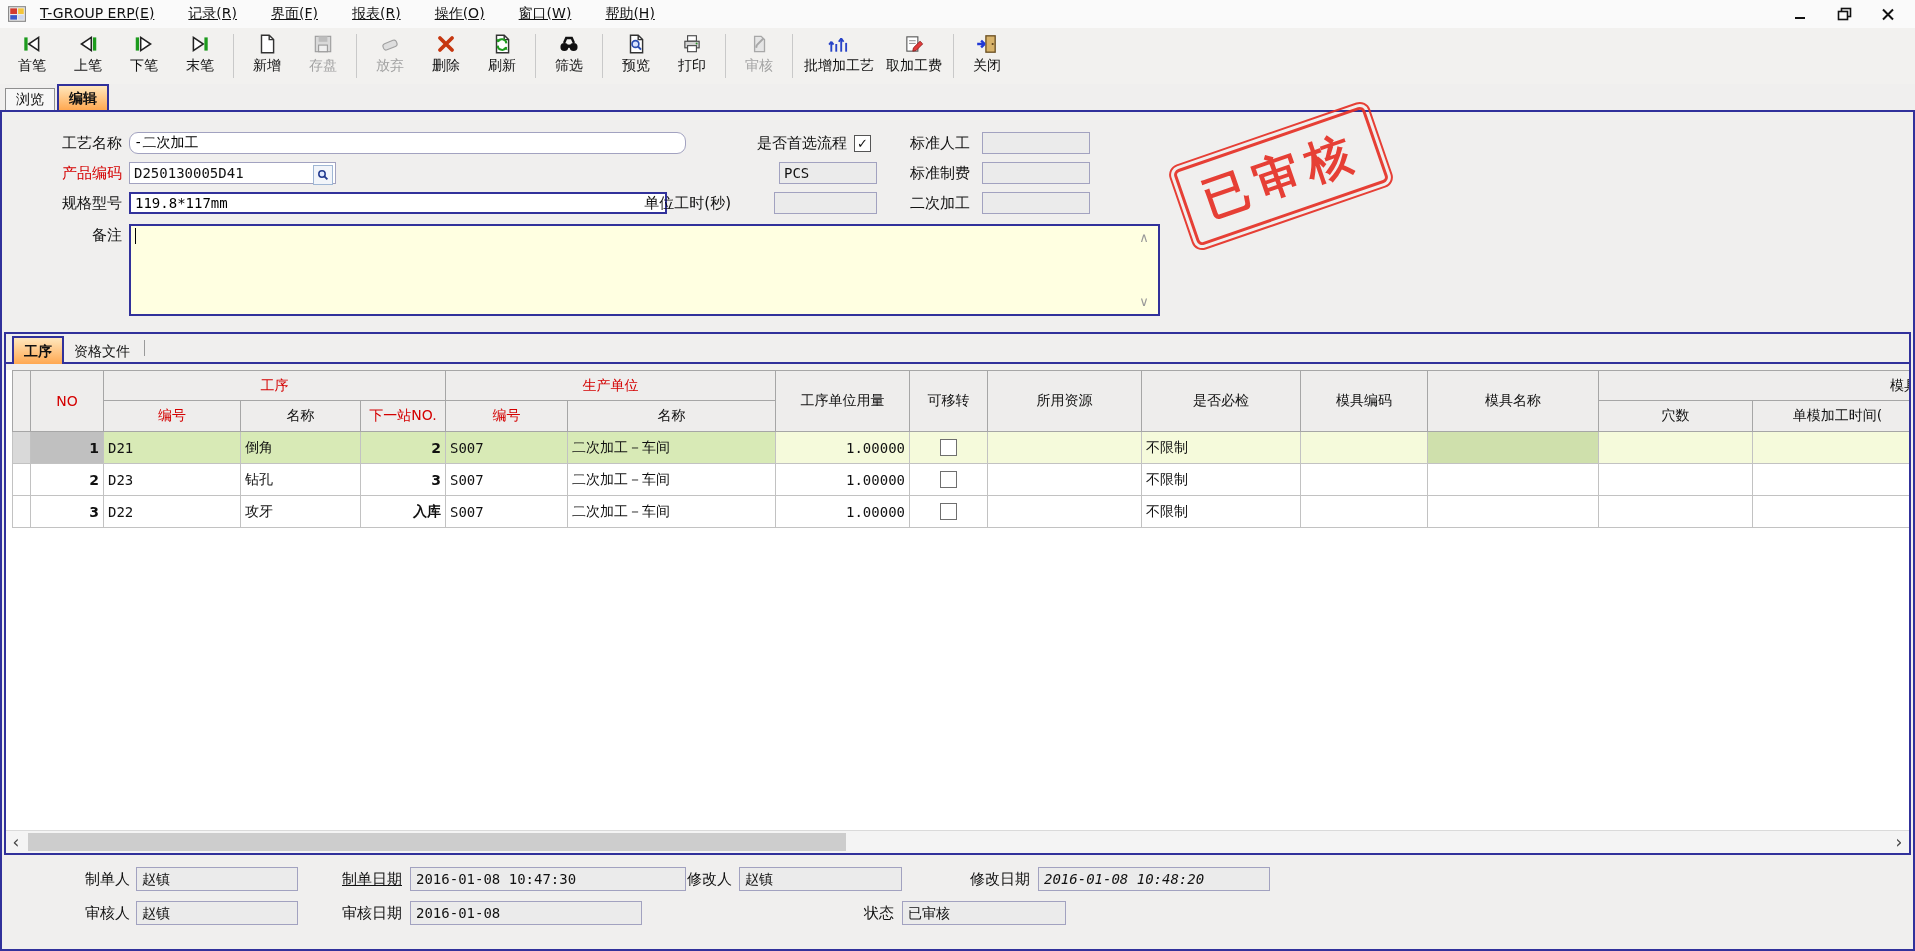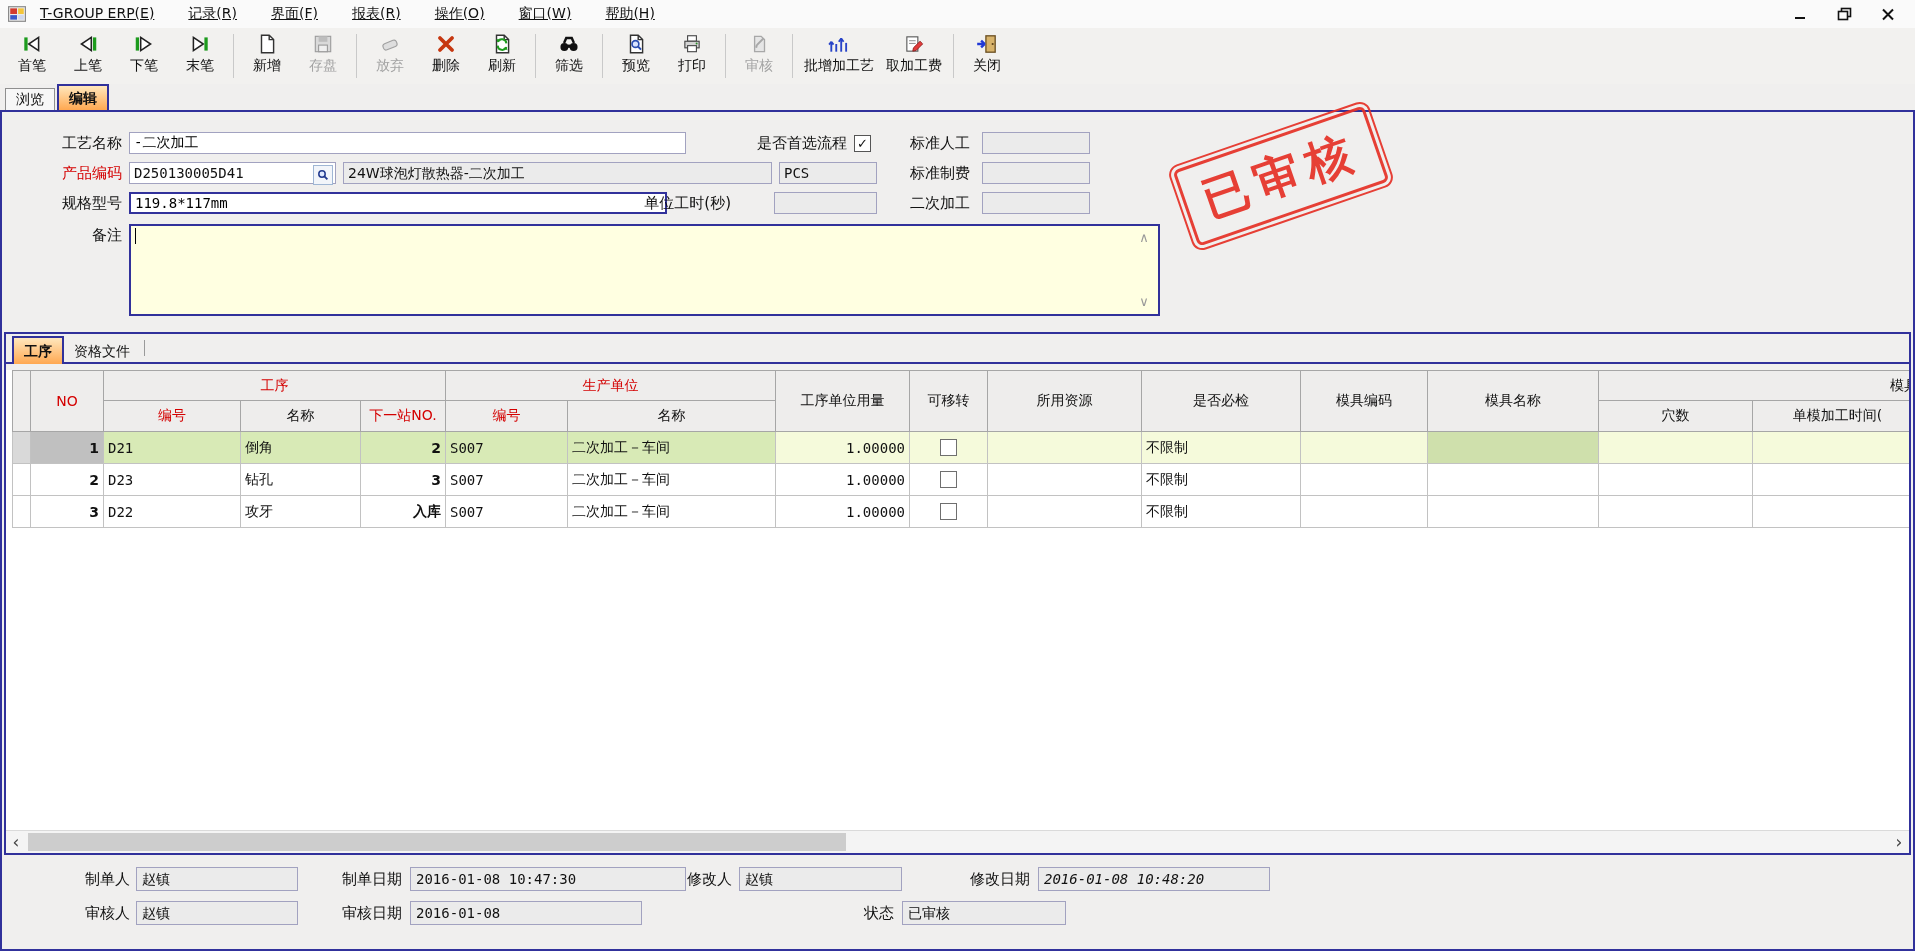--- a/index.html
+++ b/index.html
@@ -339,36 +339,35 @@
 
 <div class="maintabs" id="maintabs">
     <div class="tab">浏览</div>
     <div class="tab active">编辑</div>
   </div>
 
 <div class="frame">
 
   <div class="formpanel">
     <div class="flabel" style="left:10px;top:20px;width:110px;">工艺名称</div>
-    <input class="ffield mono" style="left: 127px; top: 20px; width: 557px;" value="-二次加工">
+    <input class="ffield mono" style="left: 127px; top: 20px; width: 557px; border-radius: 9px;" value="-二次加工">
 
     <div class="flabel" style="left:640px;top:20px;width:205px;">是否首选流程</div>
     <span class="chkbox" style="left:852px;top:23px;" id="pref-chk">✓</span>
 
     <div class="flabel" style="left:830px;top:20px;width:138px;">标准人工</div>
     <div class="ffield ro mono" style="left:980px;top:20px;width:108px;"></div>
 
     <div class="flabel red" style="left:10px;top:50px;width:110px;">产品编码</div>
     <div class="ffield mono" style="left:127px;top:50px;width:207px;padding-right:22px;"><span style="position:relative;z-index:1">D250130005D41</span><span class="lookup-btn">
           <svg width="12" height="12" viewBox="0 0 12 12">
             <circle cx="5" cy="5" r="3.2" fill="#dfe9ff" stroke="#223a8f" stroke-width="1.5"></circle>
             <line x1="7.4" y1="7.4" x2="10.4" y2="10.4" stroke="#223a8f" stroke-width="1.8"></line>
           </svg>
         </span></div>
-    <div class="ffield ro" style="left:341px;top:50px;width:429px;">24W球泡灯散热器-二次加工</div>
     <div class="ffield ro mono" style="left:777px;top:50px;width:98px;">PCS</div>
 
     <div class="flabel" style="left:830px;top:50px;width:138px;">标准制费</div>
     <div class="ffield ro mono" style="left:980px;top:50px;width:108px;"></div>
 
     <div class="flabel" style="left:10px;top:80px;width:110px;">规格型号</div>
     <input class="ffield focused mono" style="left: 127px; top: 80px; width: 538px;" value="119.8*117mm">
 
     <div class="flabel" style="left:614px;top:80px;width:115px;">单位工时(秒)</div>
     <div class="ffield ro mono" style="left:772px;top:80px;width:103px;"></div>
@@ -493,21 +492,21 @@
     <div class="hscroll">
       <span class="hs-arrow" style="left:0;">‹</span>
       <span class="hs-thumb"></span>
       <span class="hs-arrow" style="right:0;">›</span>
     </div>
   </div>
 
   <div class="footer">
     <div class="f-label r1" style="left:30px;width:98px;">制单人</div>
     <div class="f-field r1" style="left:134px;width:162px;">赵镇</div>
-    <div class="f-label r1" style="left:302px;width:98px;">制单日期</div>
+    <div class="f-label r1" style="left:302px;width:98px;text-decoration:underline;">制单日期</div>
     <div class="f-field r1 mono" style="left:408px;width:276px;">2016-01-08 10:47:30</div>
     <div class="f-label r1" style="left:640px;width:90px;">修改人</div>
     <div class="f-field r1" style="left:737px;width:163px;">赵镇</div>
     <div class="f-label r1" style="left:930px;width:98px;">修改日期</div>
     <div class="f-field r1 mono" style="left:1036px;width:232px;font-style:italic;">2016-01-08 10:48:20</div>
 
     <div class="f-label r2" style="left:30px;width:98px;">审核人</div>
     <div class="f-field r2" style="left:134px;width:162px;">赵镇</div>
     <div class="f-label r2" style="left:302px;width:98px;">审核日期</div>
     <div class="f-field r2 mono" style="left:408px;width:232px;">2016-01-08</div>

